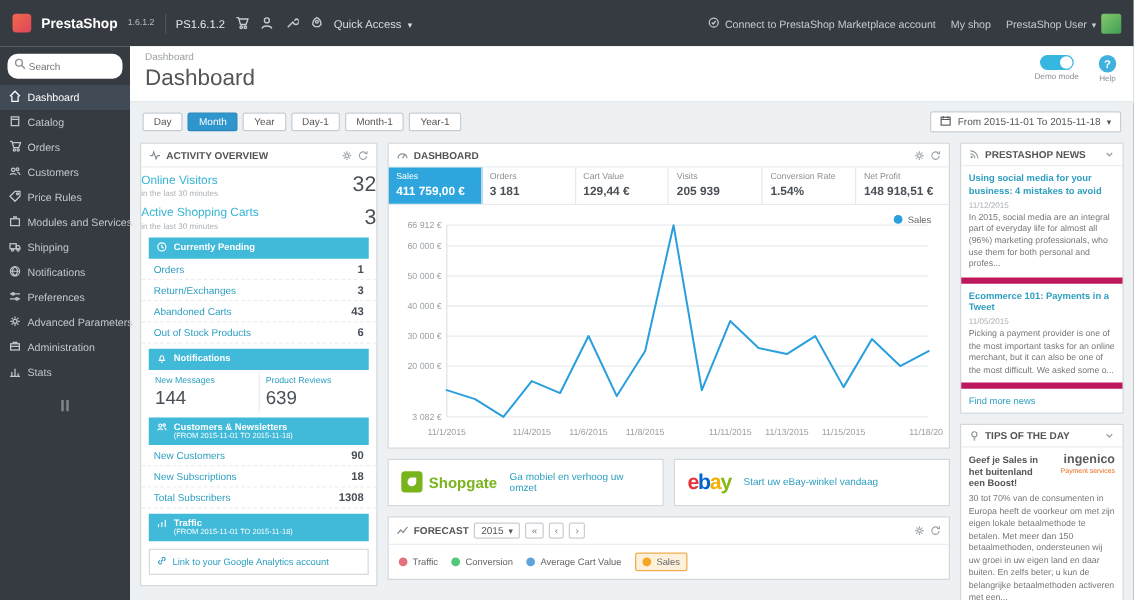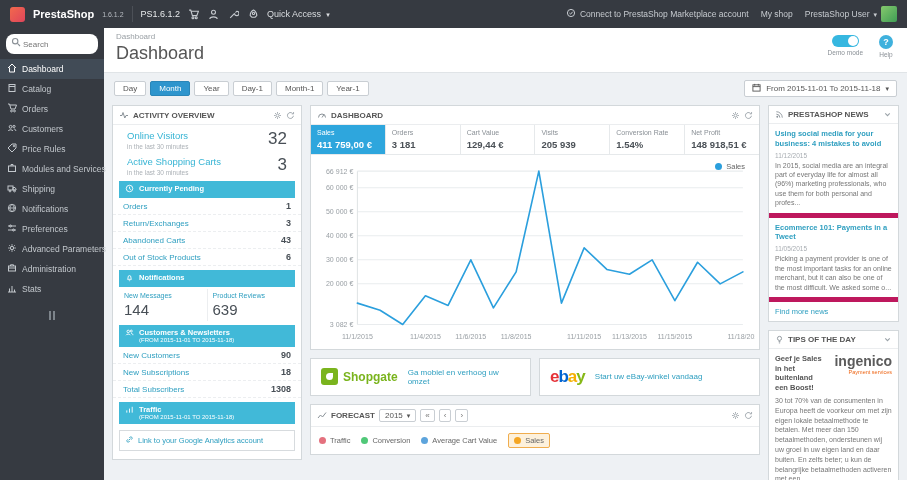--- a/index.html
+++ b/index.html
@@ -1,21 +1,21 @@
 <!DOCTYPE html>
 <html><head>
 <meta charset="utf-8">
 <style>
   *{box-sizing:border-box;}
   html,body{margin:0;padding:0;background:#888;}
   body{font-family:"Liberation Sans",sans-serif;}
   .screen{width:907px;height:480px;background:#eef1f4;overflow:hidden;display:flex;flex-direction:column;font-size:9px;color:#555;margin:0 auto;}
 
   
-  .topbar{height:28px;background:#363a41;display:flex;align-items:center;color:#fff;padding:0 10px;gap:8px;flex-shrink:0;}
+  .topbar{height:37px;background:#363a41;display:flex;align-items:center;color:#fff;padding:0 10px;gap:8px;flex-shrink:0;}
   .logo-box{width:15px;height:15px;border-radius:3px;background:linear-gradient(135deg,#f2694c,#df455b);flex-shrink:0;}
   .brand{font-weight:bold;font-size:11px;color:#fff;}
   .version{font-size:7px;color:#b8bcc2;}
   .tb-sep{width:1px;height:16px;background:#4c5057;}
   .shopname{font-size:9px;color:#e8eaec;}
   .tb-icons{display:flex;gap:9px;align-items:center;color:#c7cbd0;}
   .tb-icons svg{display:block;}
   .quick-access{font-size:9px;color:#dadde0;display:flex;align-items:center;gap:5px;cursor:pointer;}
   .caret::after{content:"▾";font-size:7px;line-height:1;}
   .tb-right{margin-left:auto;display:flex;align-items:center;gap:12px;font-size:8.5px;color:#c7cbd0;}
@@ -56,21 +56,21 @@
   .col-mid{flex:1;min-width:0;}
   .col-right{width:131px;flex-shrink:0;}
 
   .panel{background:#fff;border:1px solid #d3d8db;margin-bottom:8px;}
   .panel-h{display:flex;align-items:center;gap:4px;padding:4px 6px;border-bottom:1px solid #ebedef;font-size:8px;font-weight:bold;color:#555;}
   .panel-h .spacer{flex:1;}
   .ph-icon{color:#8a9298;display:flex;}
   .ph-ctrl{color:#9aa2a8;cursor:pointer;display:flex;}
 
   
-  .metric{display:flex;padding:5px 14px 1px;align-items:flex-start;}
+  .metric{display:flex;padding:5px 0 1px;align-items:flex-start;}
   .metric-left{flex:1;}
   .metric-label{color:#36b4d4;font-size:9.5px;}
   .metric-sub{font-size:6.5px;color:#abb1b6;margin-top:2px;}
   .metric-value{font-size:17px;color:#484f56;line-height:1;}
   .section-bar{background:#41b9d8;color:#fff;margin:4px 6px 0;padding:3px 6px;font-size:7.5px;font-weight:bold;display:flex;gap:5px;align-items:flex-start;line-height:1.2;}
   .section-sub{font-weight:normal;font-size:6px;display:block;}
   .arow{display:flex;justify-content:space-between;align-items:center;padding:3px 10px;font-size:8px;border-bottom:1px dashed #eceef0;}
   .arow:last-child{border-bottom:none;}
   .arow-label{color:#2f9fc0;}
   .arow-value{color:#484f56;font-weight:bold;font-size:9px;}
@@ -117,21 +117,21 @@
 
   
   .news-item{padding:5px 6px;border-bottom:5px solid #be185d;}
   .news-title{color:#2f9fc0;font-size:7.5px;font-weight:bold;line-height:1.3;cursor:pointer;}
   .news-date{font-size:6.5px;color:#a8adb2;margin:3px 0 2px;}
   .news-body{font-size:7px;color:#777;line-height:1.35;}
   .news-more{padding:5px 6px;font-size:7.5px;color:#2f9fc0;cursor:pointer;}
   .tips-head{display:flex;gap:12px;padding:5px 6px 3px;align-items:flex-start;}
   .tips-headline{font-size:7.5px;font-weight:bold;color:#555;flex:1;line-height:1.3;}
   .ingenico{text-align:right;flex-shrink:0;}
-  .ingenico-name{font-weight:bold;color:#5b5b5b;font-size:14px;line-height:1;}
+  .ingenico-name{font-weight:bold;color:#5b5b5b;font-size:10px;line-height:1;}
   .ingenico-sub{color:#ee6616;font-size:5.5px;margin-top:1px;}
   .tips-body{padding:0 6px 8px;font-size:7px;color:#777;line-height:1.4;}
 </style>
 </head>
 <body>
 
 <div class="screen">
 
   <div class="topbar">
     <span class="logo-box"></span>

